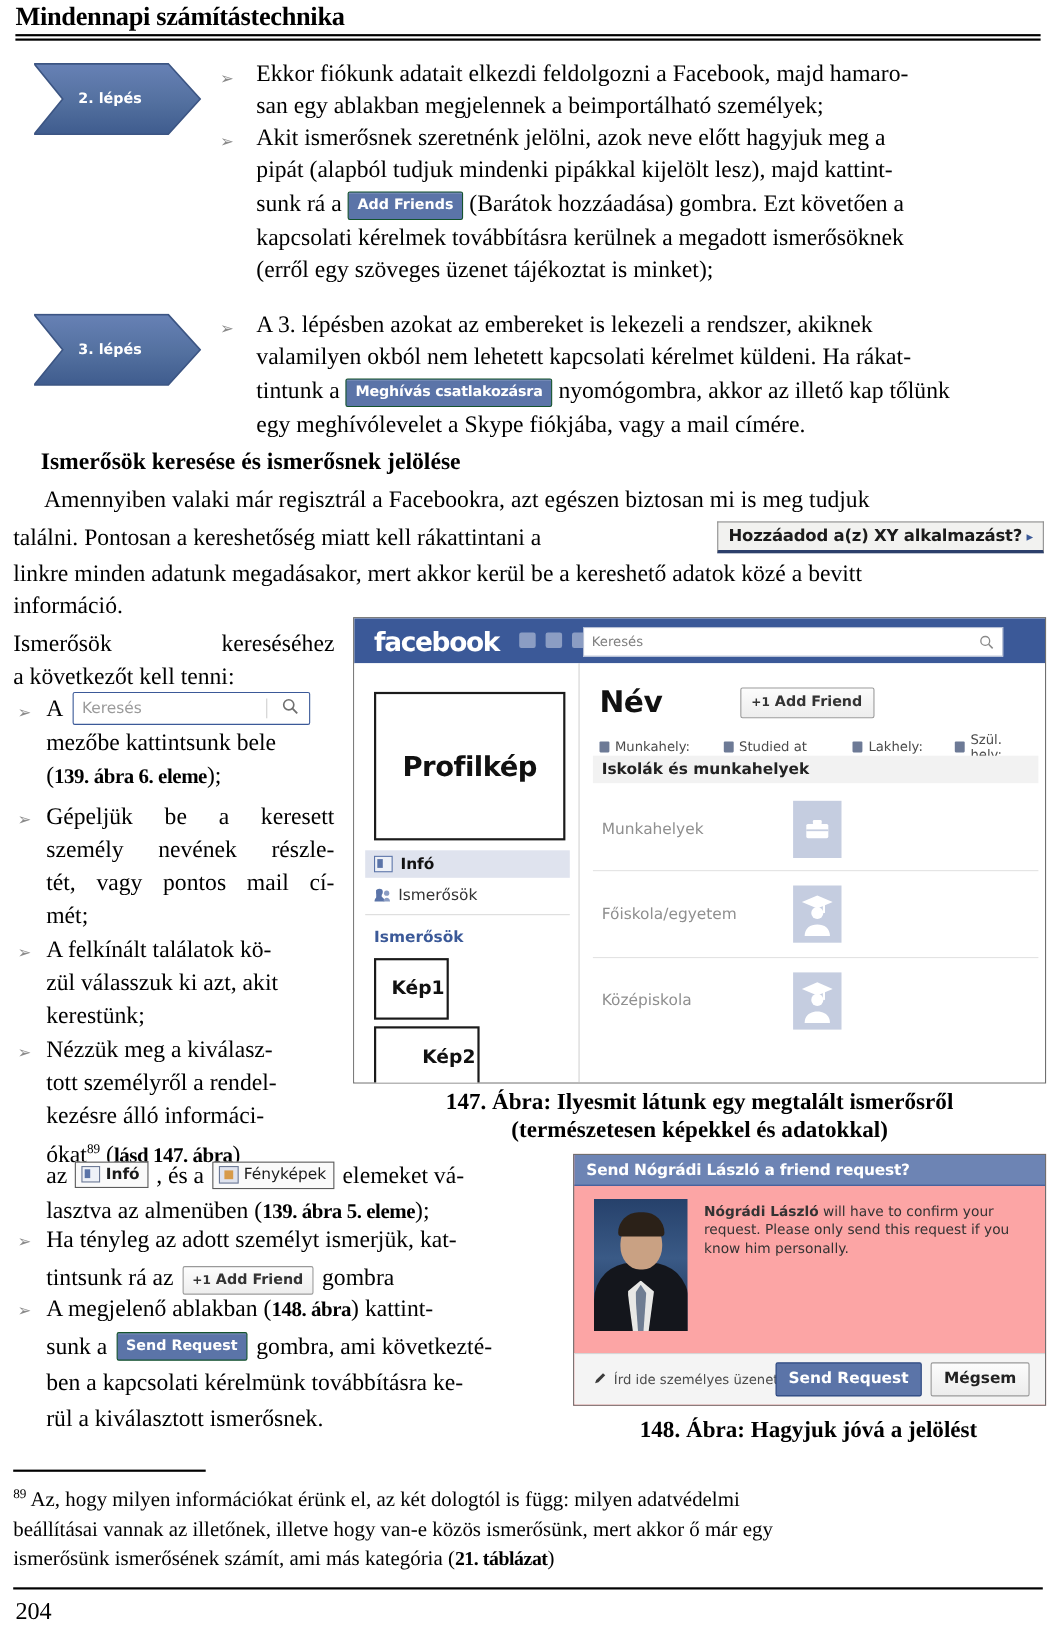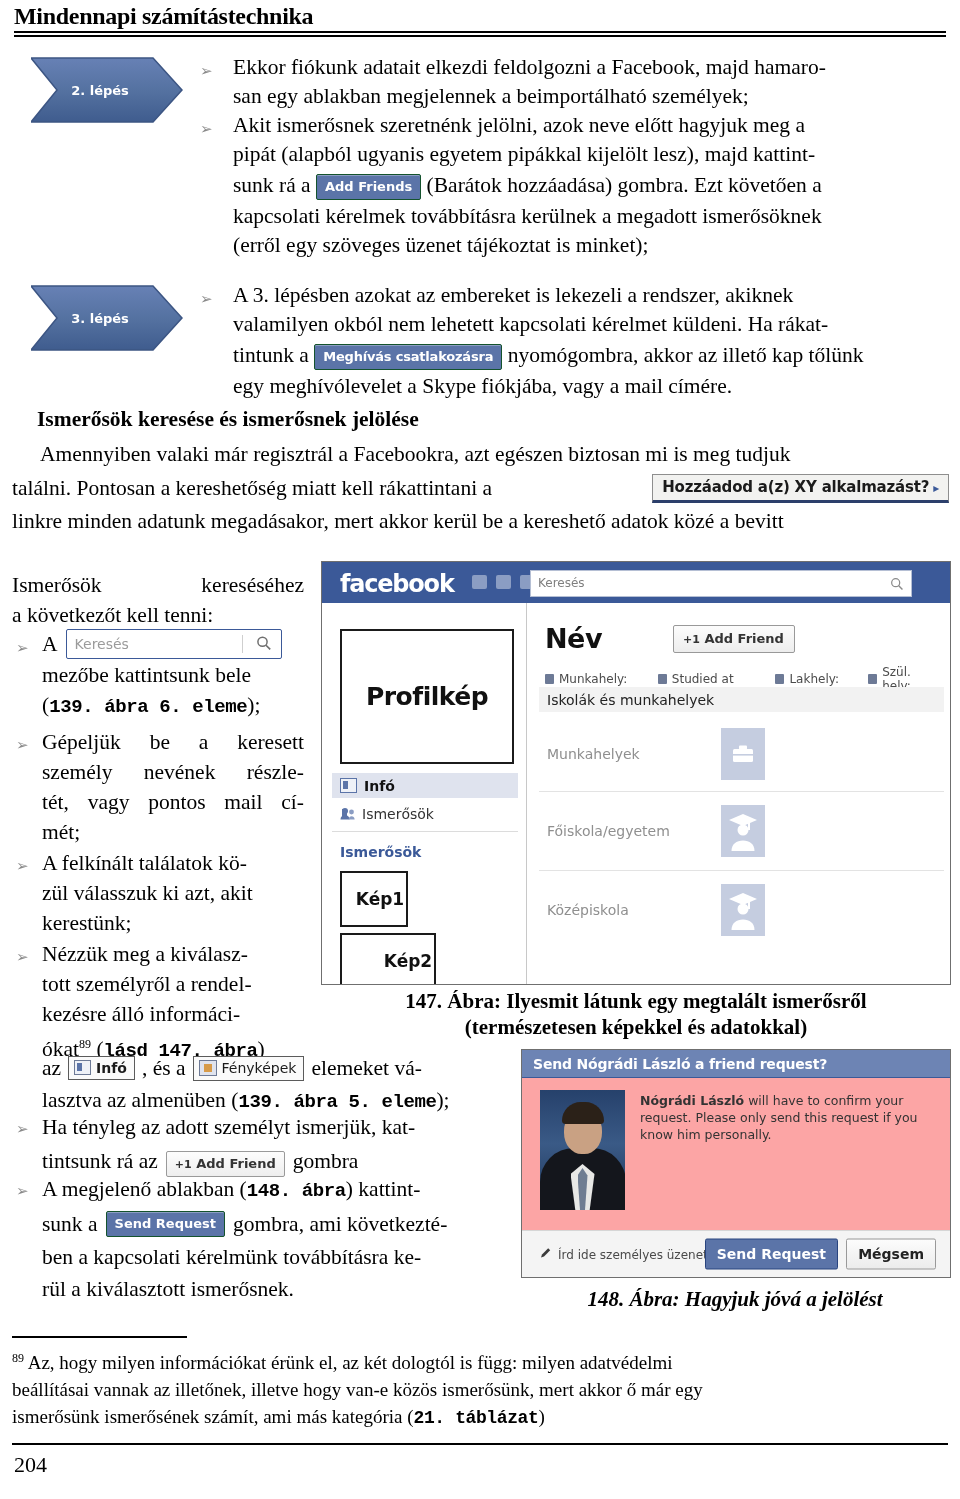--- a/index.html
+++ b/index.html
@@ -39,21 +39,21 @@
   }
 
   
   .body-txt {
     font-size: 21.5px;
     line-height: 29px;
     text-align: justify;
   }
   b, .bold { font-weight: bold; }
   .ref {
-    font-family: Liberation Mono, monospace;
+    font-family: Liberation Serif, serif;
     font-weight: bold;
     font-size: 19px;
     letter-spacing: -0.4px;
   }
 
   
   .step-shape {
     position: absolute;
     width: 152px;
     height: 66px;
@@ -292,21 +292,21 @@
   .fb-metarow .cell { display: flex; align-items: center; gap: 5px; }
   .fb-metarow .mi {
     width: 9px; height: 10px; background: #6d7a96; display:inline-block; flex:none;
     border-radius: 1px;
   }
   .fb-bandhdr {
     position: absolute; left: 12px; top: 84px; right: 6px; height: 25px;
     background: #f2f2f2;
     display: flex; align-items: center; padding-left: 8px;
     box-sizing: border-box;
-    font-size: 14px; font-weight: normal; color: #222;
+    font-size: 14px; font-weight: bold; color: #222;
   }
   .fb-row { position: absolute; left: 12px; right: 6px; }
   .fb-row .lbl {
     position: absolute; left: 8px; top: 50%; transform: translateY(-50%);
     font-size: 14px; color: #8f8f8f;
   }
   .fb-row .ph-icon {
     position: absolute; left: 182px; top: 50%; transform: translateY(-50%);
     width: 44px; height: 52px; background: #c5cde0;
     display: flex; align-items: center; justify-content: center;
@@ -438,21 +438,21 @@
 
 <div class="abullet" style="left:200px; top:64px;">➢</div>
 <div class="blk body-txt" style="left:233px; top:53px; width:716px;">
   <div>Ekkor fiókunk adatait elkezdi feldolgozni a Facebook, majd hamaro-</div>
   <div>san egy ablakban megjelennek a beimportálható személyek;</div>
 </div>
 
 <div class="abullet" style="left:200px; top:122px;">➢</div>
 <div class="blk body-txt" style="left:233px; top:111px; width:716px;">
   <div>Akit ismerősnek szeretnénk jelölni, azok neve előtt hagyjuk meg a</div>
-  <div>pipát (alapból ugyanis egyetem pipákkal kijelölt lesz), majd kattint-</div>
+  <div>pipát (alapból tudjuk mindenki pipákkal kijelölt lesz), majd kattint-</div>
   <div style="line-height:33px;">
     <span>sunk rá a</span>
     <span class="chip chip-fb-blue">Add Friends</span>
     <span>(Barátok hozzáadása) gombra. Ezt követően a</span>
   </div>
   <div>kapcsolati kérelmek továbbításra kerülnek a megadott ismerősöknek</div>
   <div>(erről egy szöveges üzenet tájékoztat is minket);</div>
 </div>
 
 <div class="abullet" style="left:200px; top:292px;">➢</div>
@@ -469,20 +469,21 @@
 
 <div class="blk" style="left:37px; top:407px; font-size:21.5px; font-weight:bold;">Ismerősök keresése és ismerősnek jelölése</div>
 
 <div class="blk body-txt" style="left:12px; top:440px; width:937px;">
   <div style="text-indent:28px;">Amennyiben valaki már regisztrál a Facebookra, azt egészen biztosan mi is meg tudjuk</div>
   <div style="line-height:38px; display:flex; align-items:center; justify-content:space-between;">
     <span>találni. Pontosan a kereshetőség miatt kell rákattintani a</span>
     <span class="chip chip-hozzaadod"><span>Hozzáadod a(z) XY alkalmazást?</span><span class="caret">▸</span></span>
   </div>
   <div>linkre minden adatunk megadásakor, mert akkor kerül be a kereshető adatok közé a bevitt</div>
+  <div>információ.</div>
 </div>
 
 <div class="blk body-txt" style="left:12px; top:570px; width:292px; line-height:30px;">
   <div style="text-align:justify; text-align-last:justify;">Ismerősök keresésé­hez</div>
   <div>a következőt kell tenni:</div>
 </div>
 
 <div class="abullet" style="left:16px; top:641px;">➢</div>
 <div class="blk body-txt" style="left:42px; top:628px; width:262px; line-height:30px;">
   <div style="display:flex; align-items:center; gap:8px; height:32px;">
@@ -694,21 +695,21 @@
             <path d="M1 11l1-3 6.2-6.2 2 2L4 10z" fill="#3b3b3b"></path>
           </svg>
       </span>
       <span>Írd ide személyes üzeneted:</span>
     </div>
     <div class="dlg-btn-send">Send Request</div>
     <div class="dlg-btn-cancel">Mégsem</div>
   </div>
 </div>
 
-<div class="cap" style="left:520px; top:1286px; width:430px;font-style:italic;">148. Ábra: Hagyjuk jóvá a jelölést</div>
+<div class="cap" style="left:520px; top:1286px; width:430px;">148. Ábra: Hagyjuk jóvá a jelölést</div>
 
 <div class="fn-rule"></div>
 <div class="footnote">
   <div><sup>89</sup> <span>Az, hogy milyen információkat érünk el, az két dologtól is függ: milyen adatvédelmi</span></div>
   <div>beállításai vannak az illetőnek, illetve hogy van-e közös ismerősünk, mert akkor ő már egy</div>
   <div><span>ismerősünk ismerősének számít, ami más kategória (</span><span class="ref" style="font-size:18px;">21. táblázat</span><span>)</span></div>
 </div>
 
 <div class="page-bottom-rule"></div>
 <div class="page-num">204</div>

